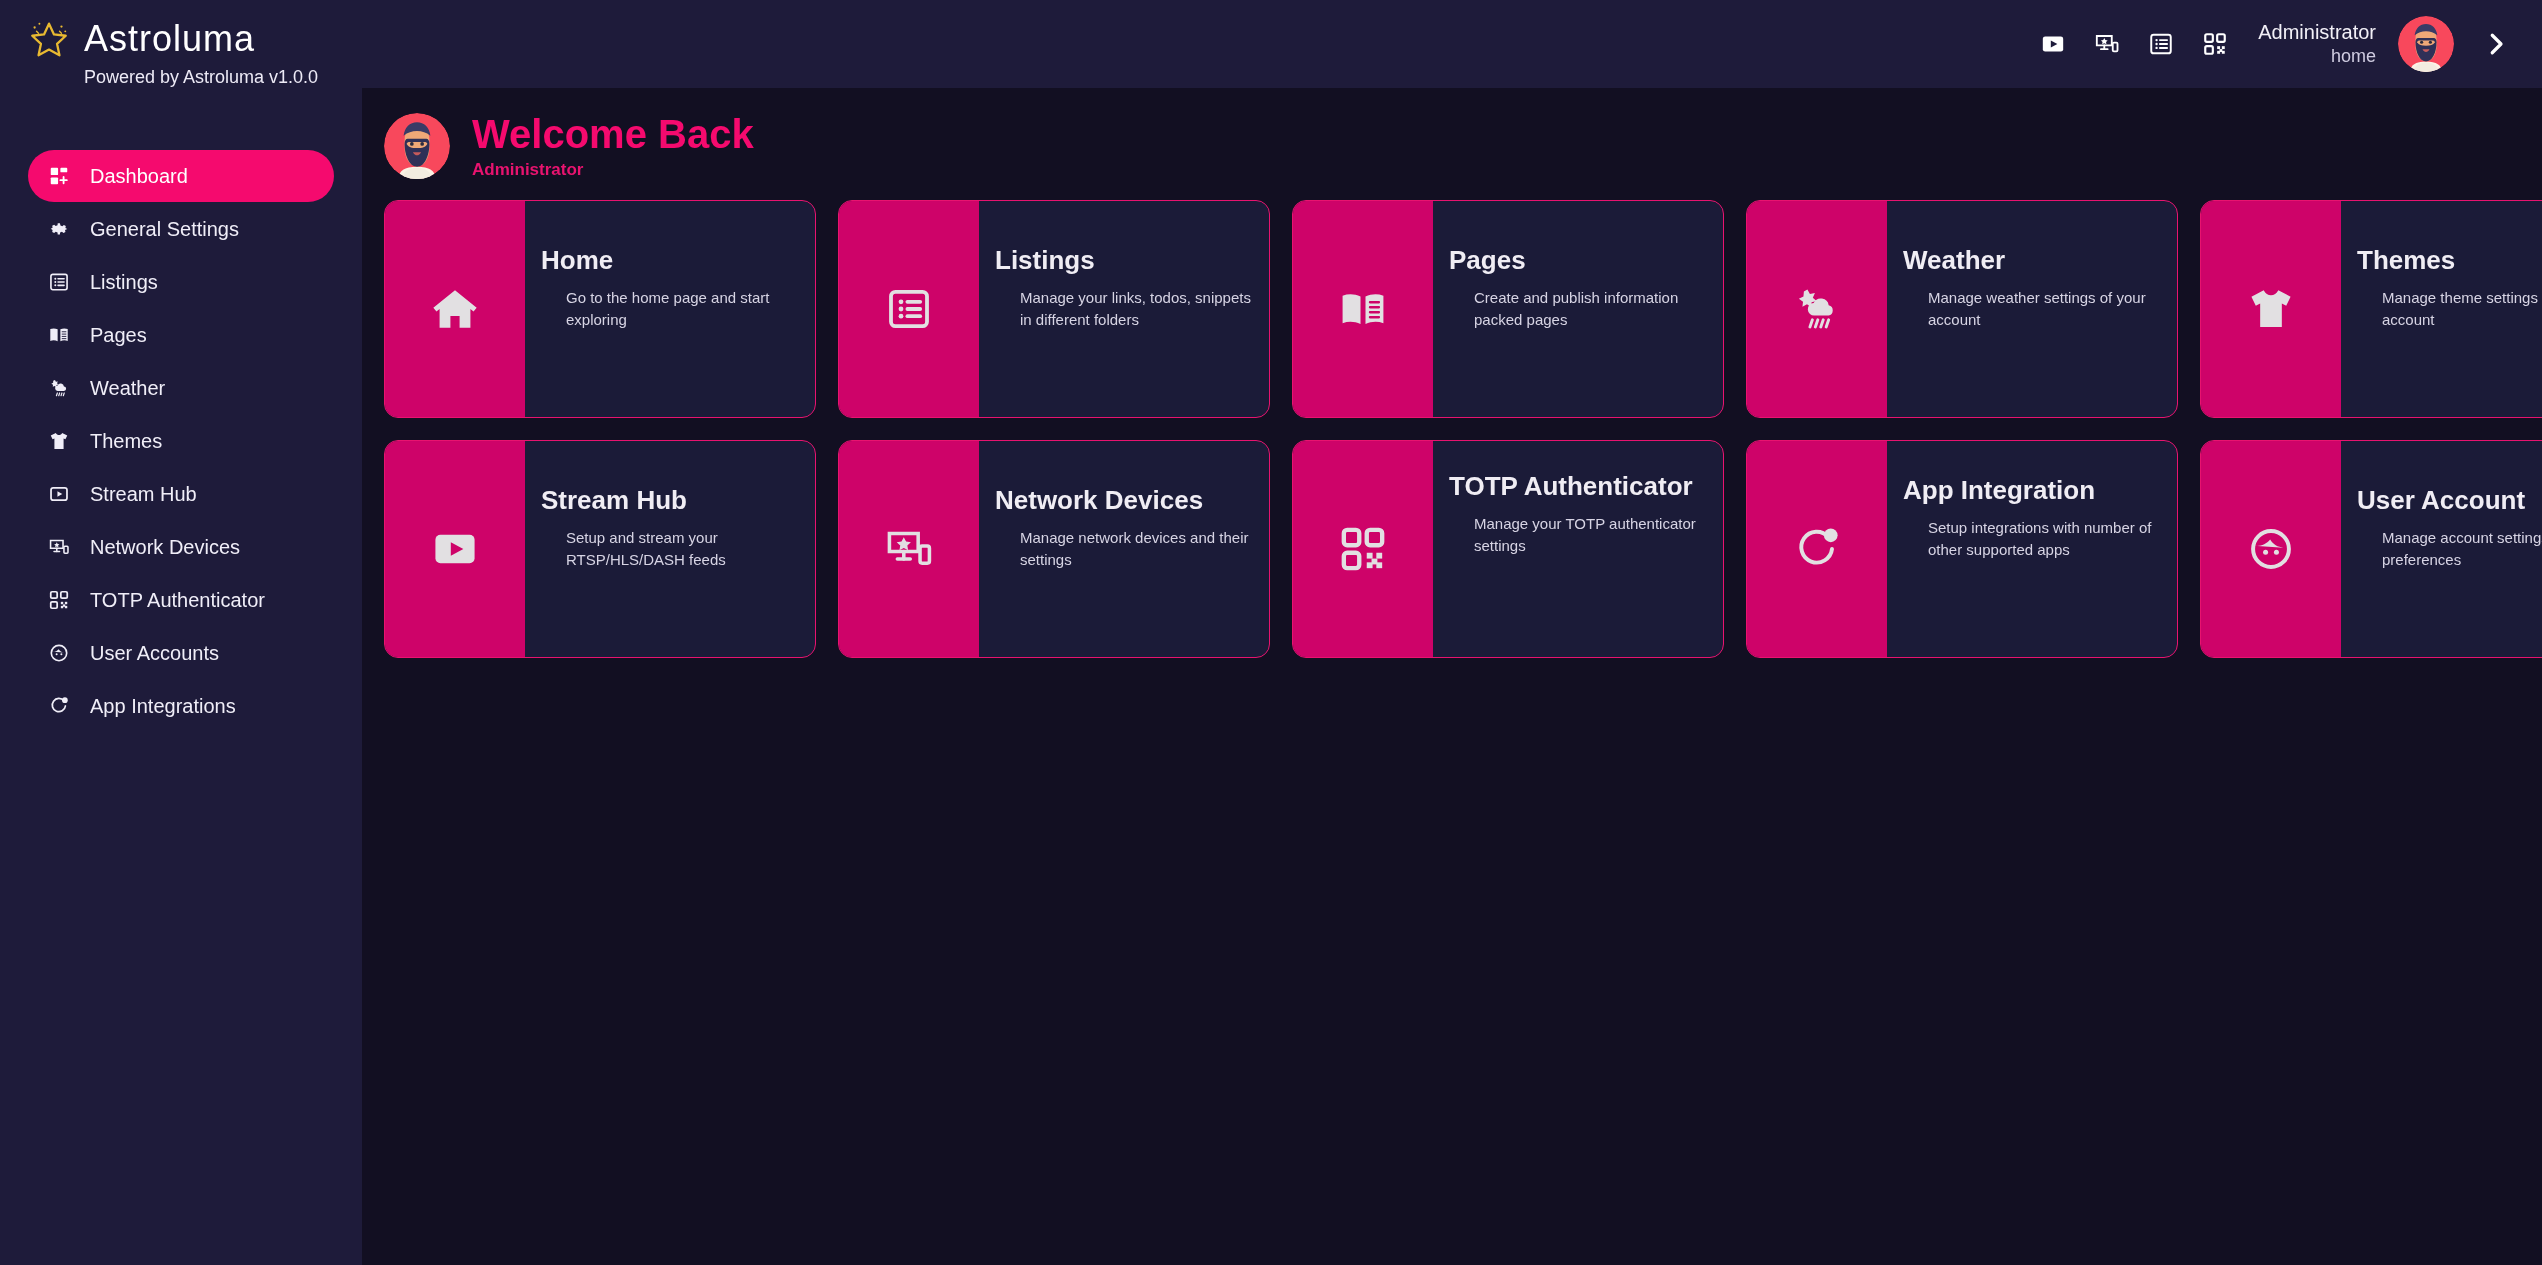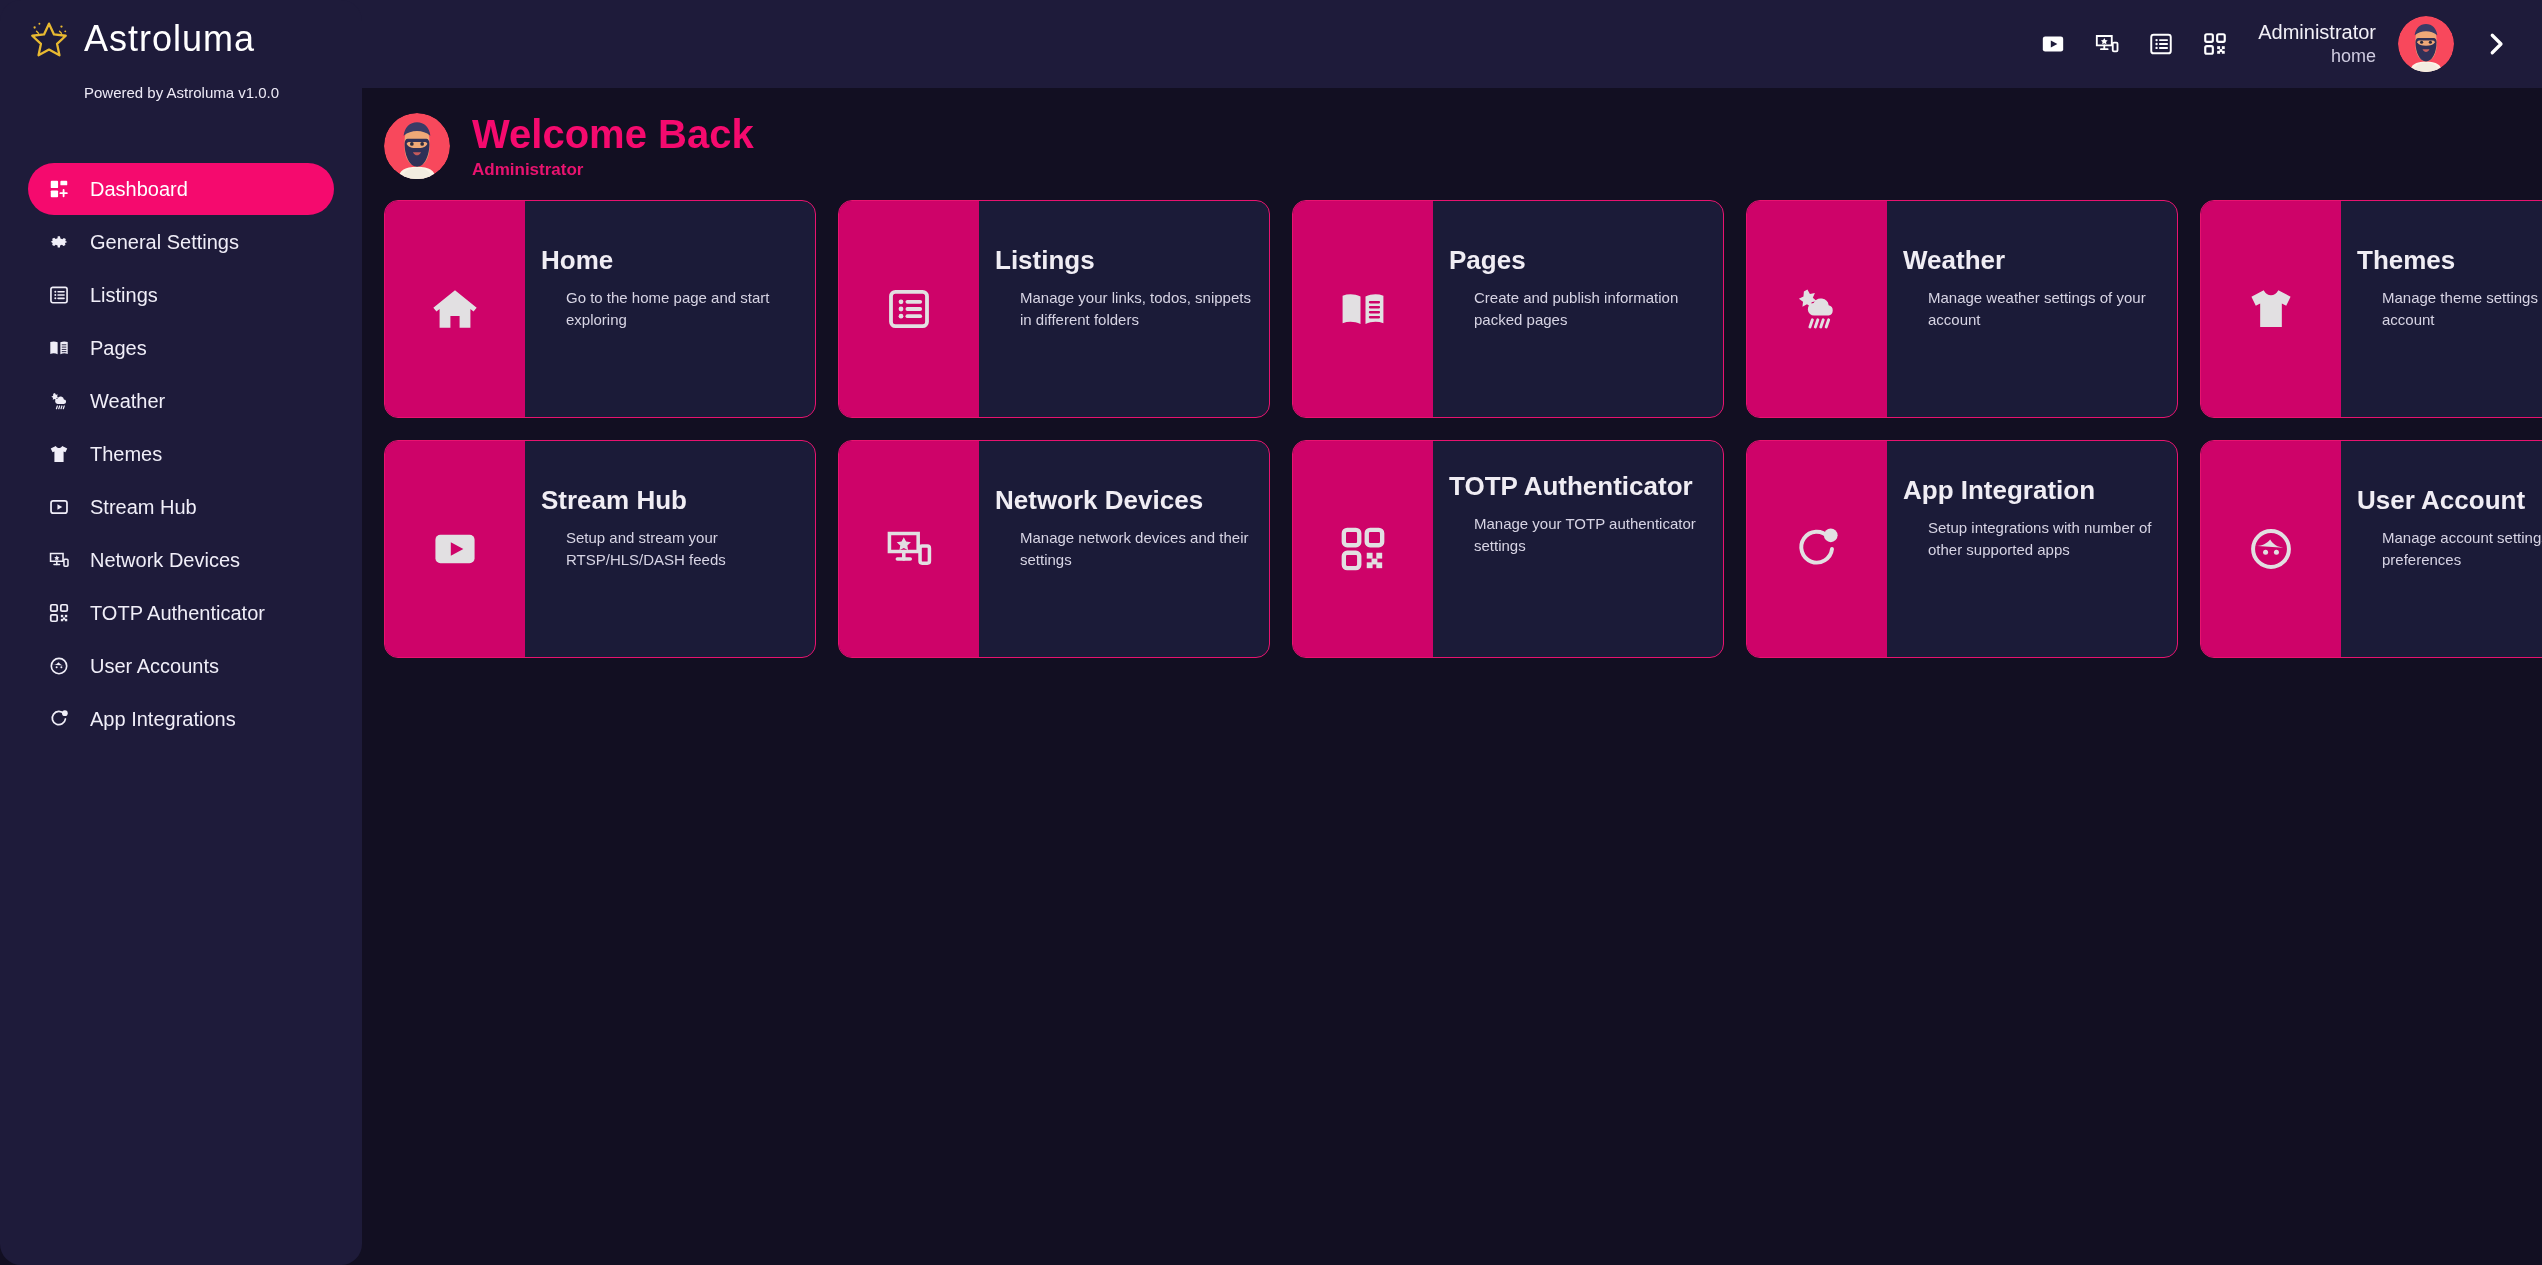--- a/index.html
+++ b/index.html
@@ -69,40 +69,39 @@
   }
 
   
   .sidebar {
     position: absolute;
     top: 0; left: 0;
     width: 362px;
     height: 1265px;
     background: #1E1B3A;
     z-index: 6;
-    border-radius: 21px;
   }
   .brand {
     padding: 16px 0 0 26px;
     display: flex;
     flex-direction: column;
   }
   .brand-row { display: flex; align-items: center; gap: 12px; }
   .brand-star { width: 46px; height: 46px; flex: 0 0 auto; }
   .brand-title {
     font-size: 36px;
     letter-spacing: 1px;
     color: #FFFFFF;
     font-weight: 400;
   }
   .brand-sub {
-    font-size: 15px;
+    font-size: 18px;
     color: #EDEAF6;
     margin-left: 58px;
-    margin-top: 22px;
+    margin-top: 5px;
   }
 
   .nav { margin-top: 62px; padding: 0 28px; }
   .nav-item {
     display: flex;
     align-items: center;
     gap: 18px;
     height: 52px;
     padding: 0 10px 0 18px;
     border-radius: 26px;

